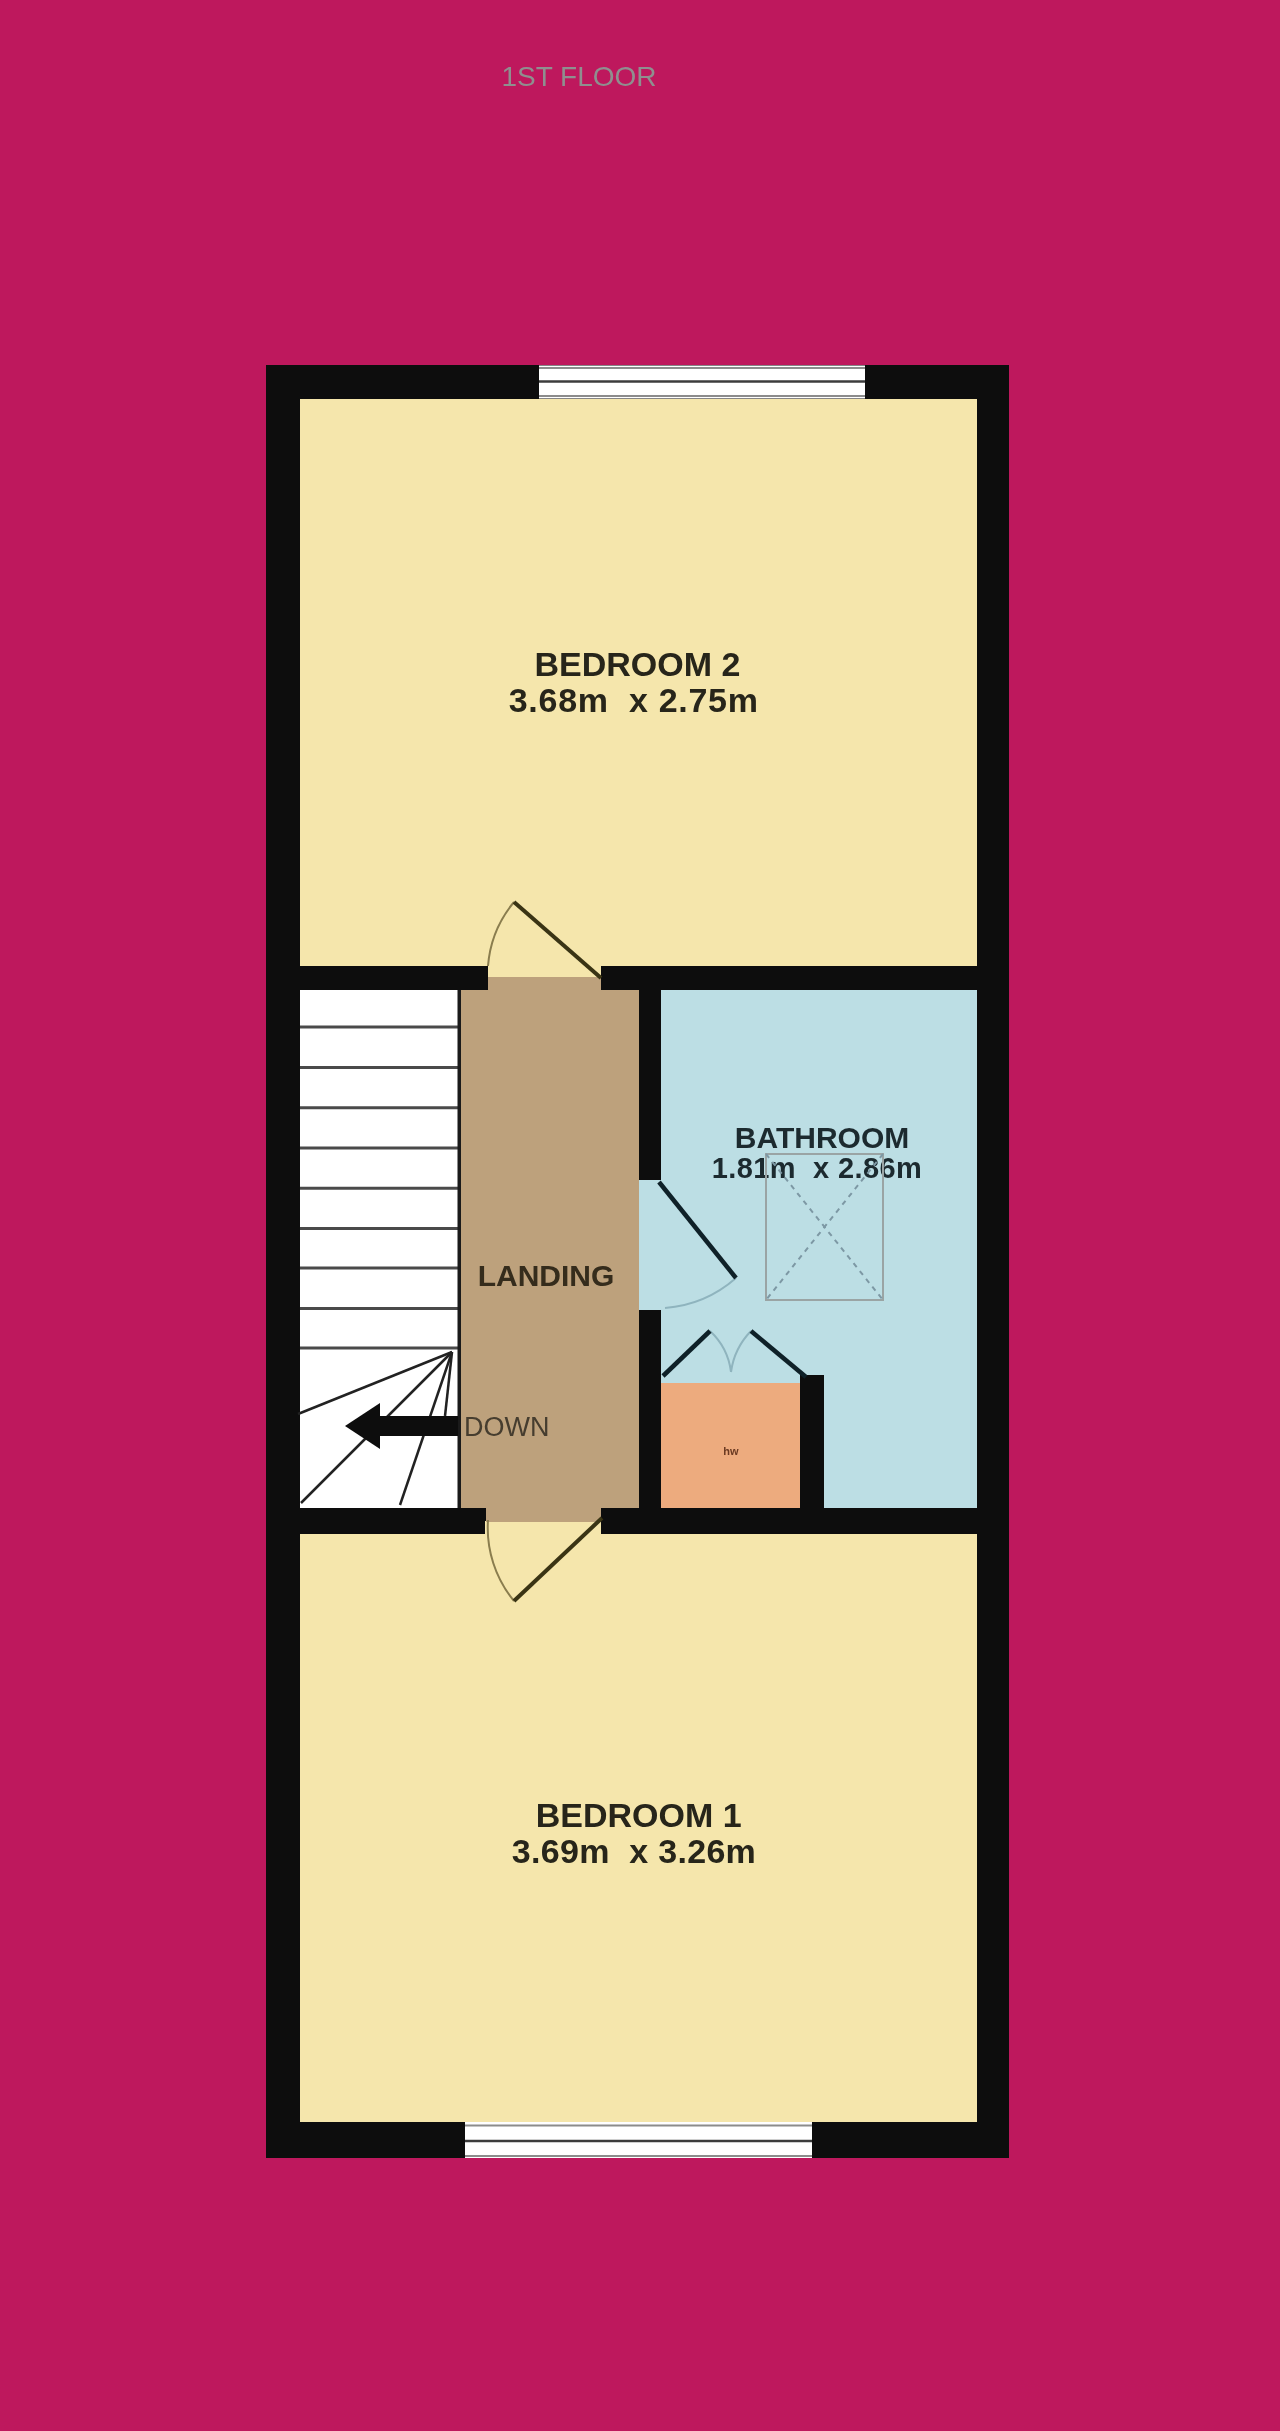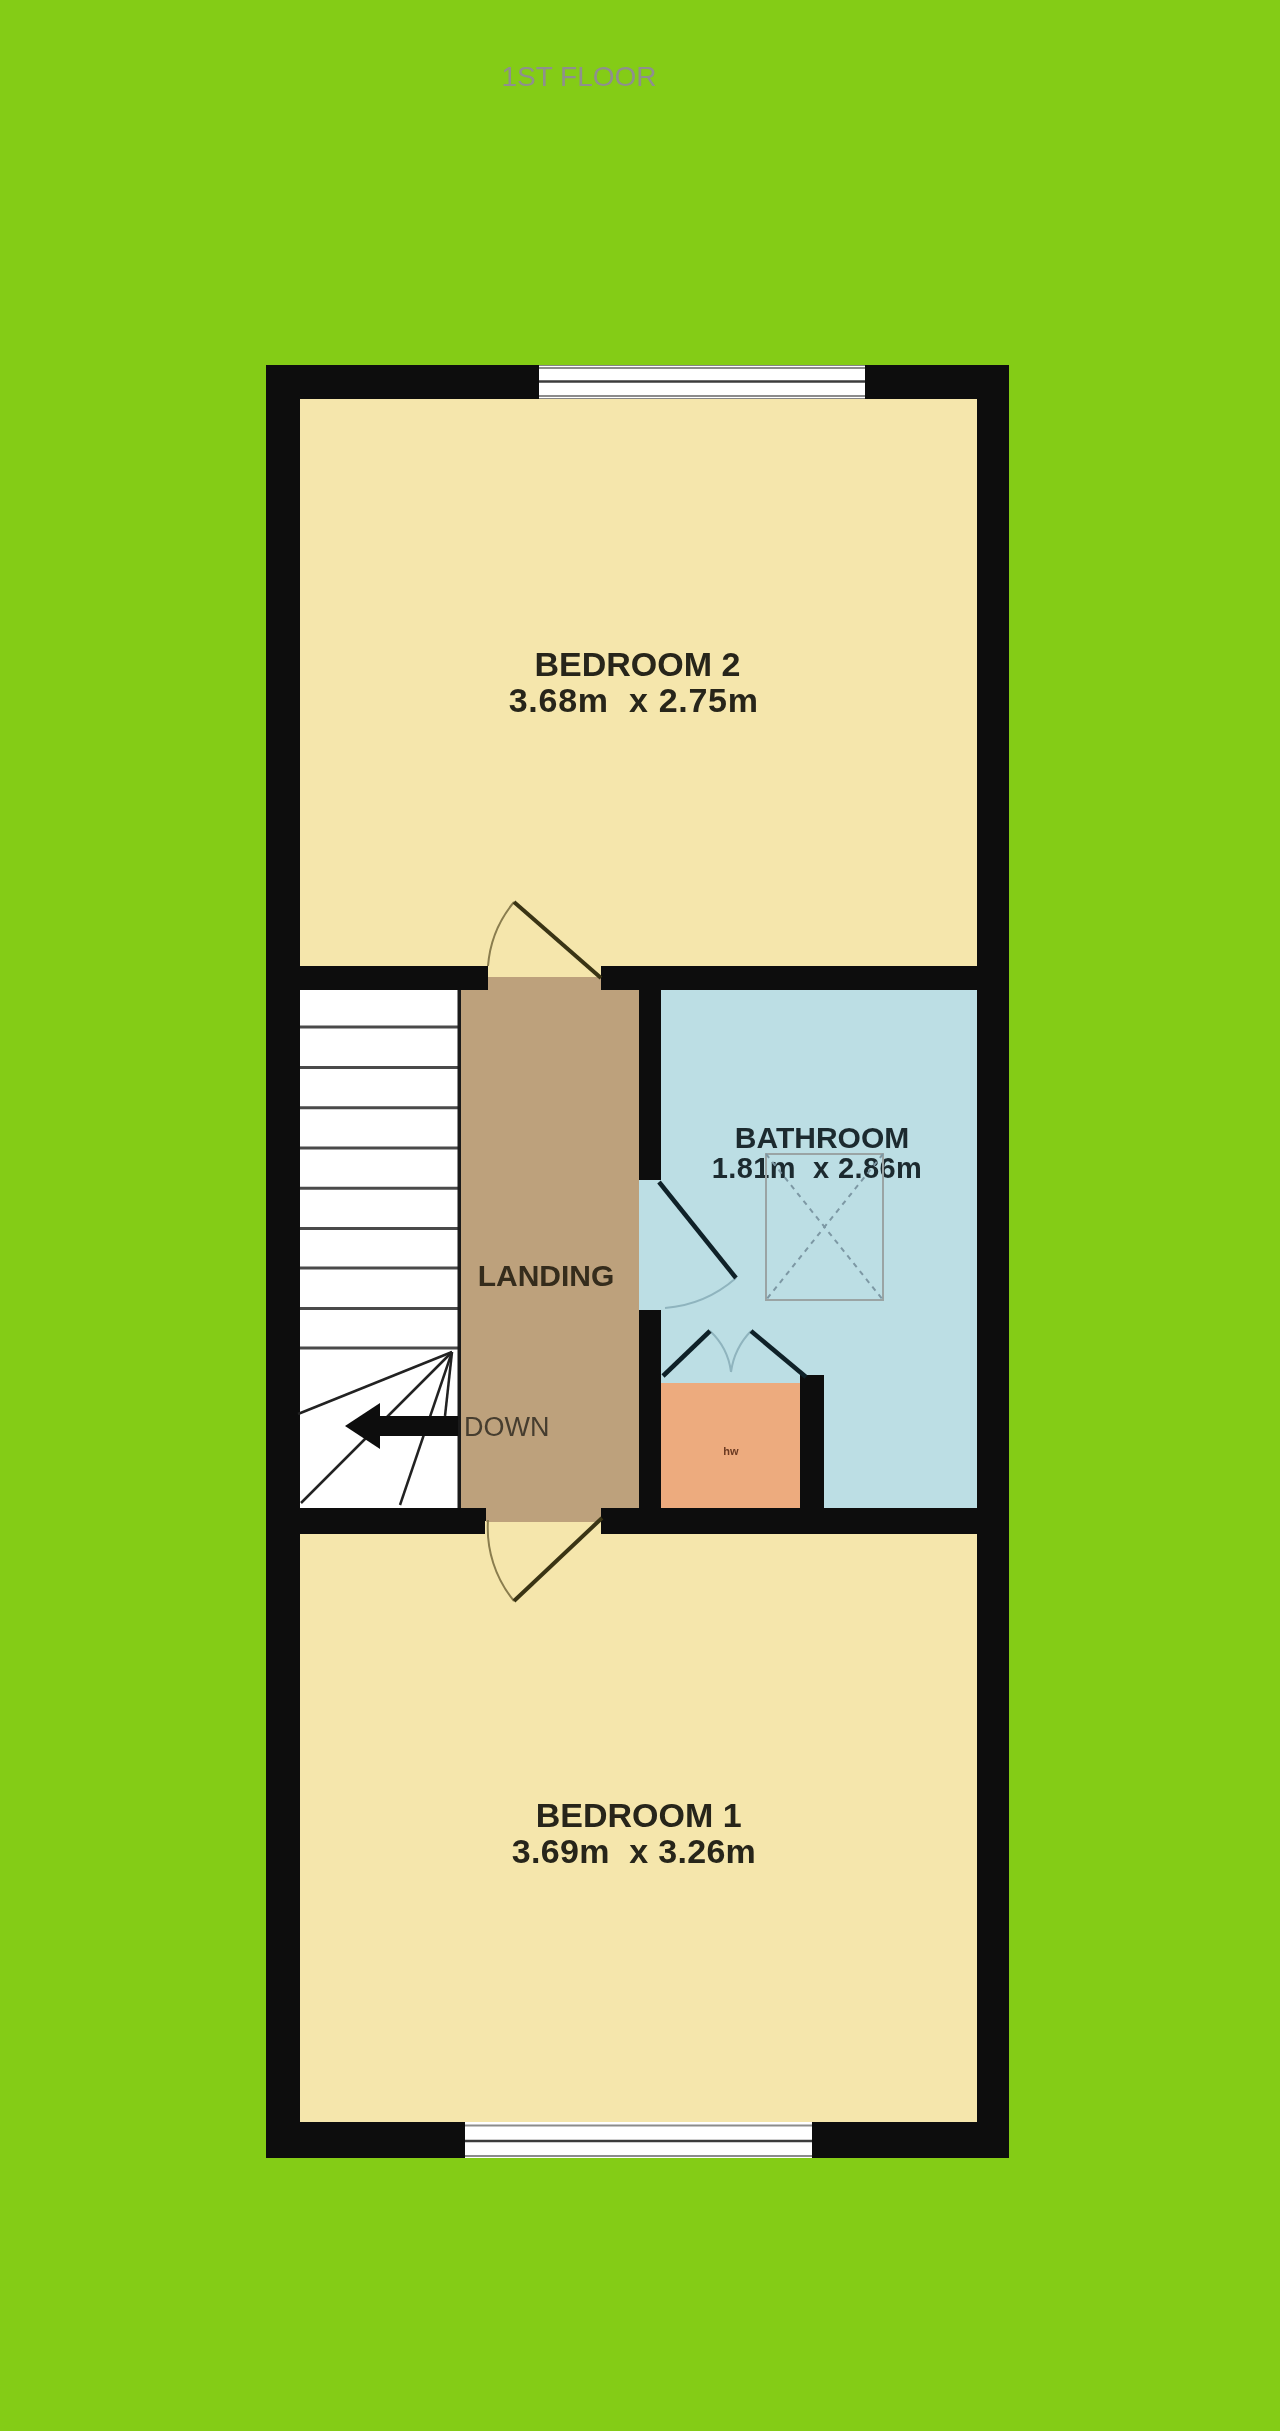--- a/index.html
+++ b/index.html
@@ -1,16 +1,16 @@
 <!DOCTYPE html>
 <html><head>
 <meta charset="utf-8">
 <style>
 html,body{margin:0;padding:0;background:#ffffff;}
-#page{position:relative;width:1280px;height:2431px;background:#84cc16;overflow:hidden;}
+#page{position:relative;width:1280px;height:2431px;background:#be185d;overflow:hidden;}
 svg{display:block;}
 text{font-family:"Liberation Sans", sans-serif;}
 </style>
 </head>
 <body>
 <div id="page">
 <svg width="1280" height="2431" viewBox="0 0 1280 2431">
 
   <text x="579" y="86" font-size="28" fill="#8f8f8f" text-anchor="middle">1ST FLOOR</text>
 

